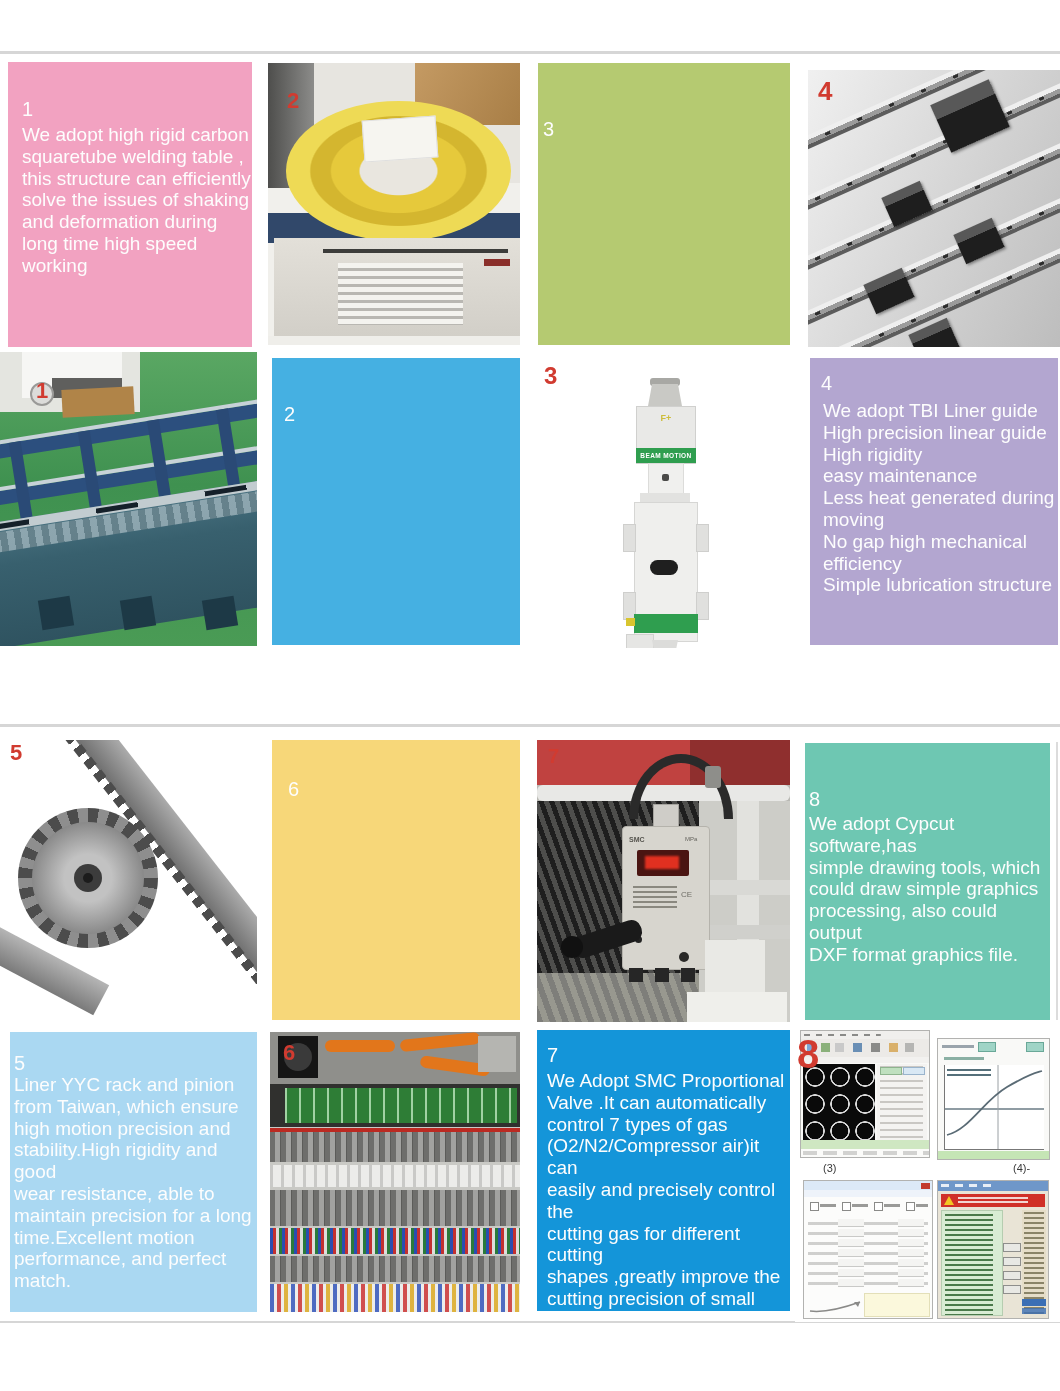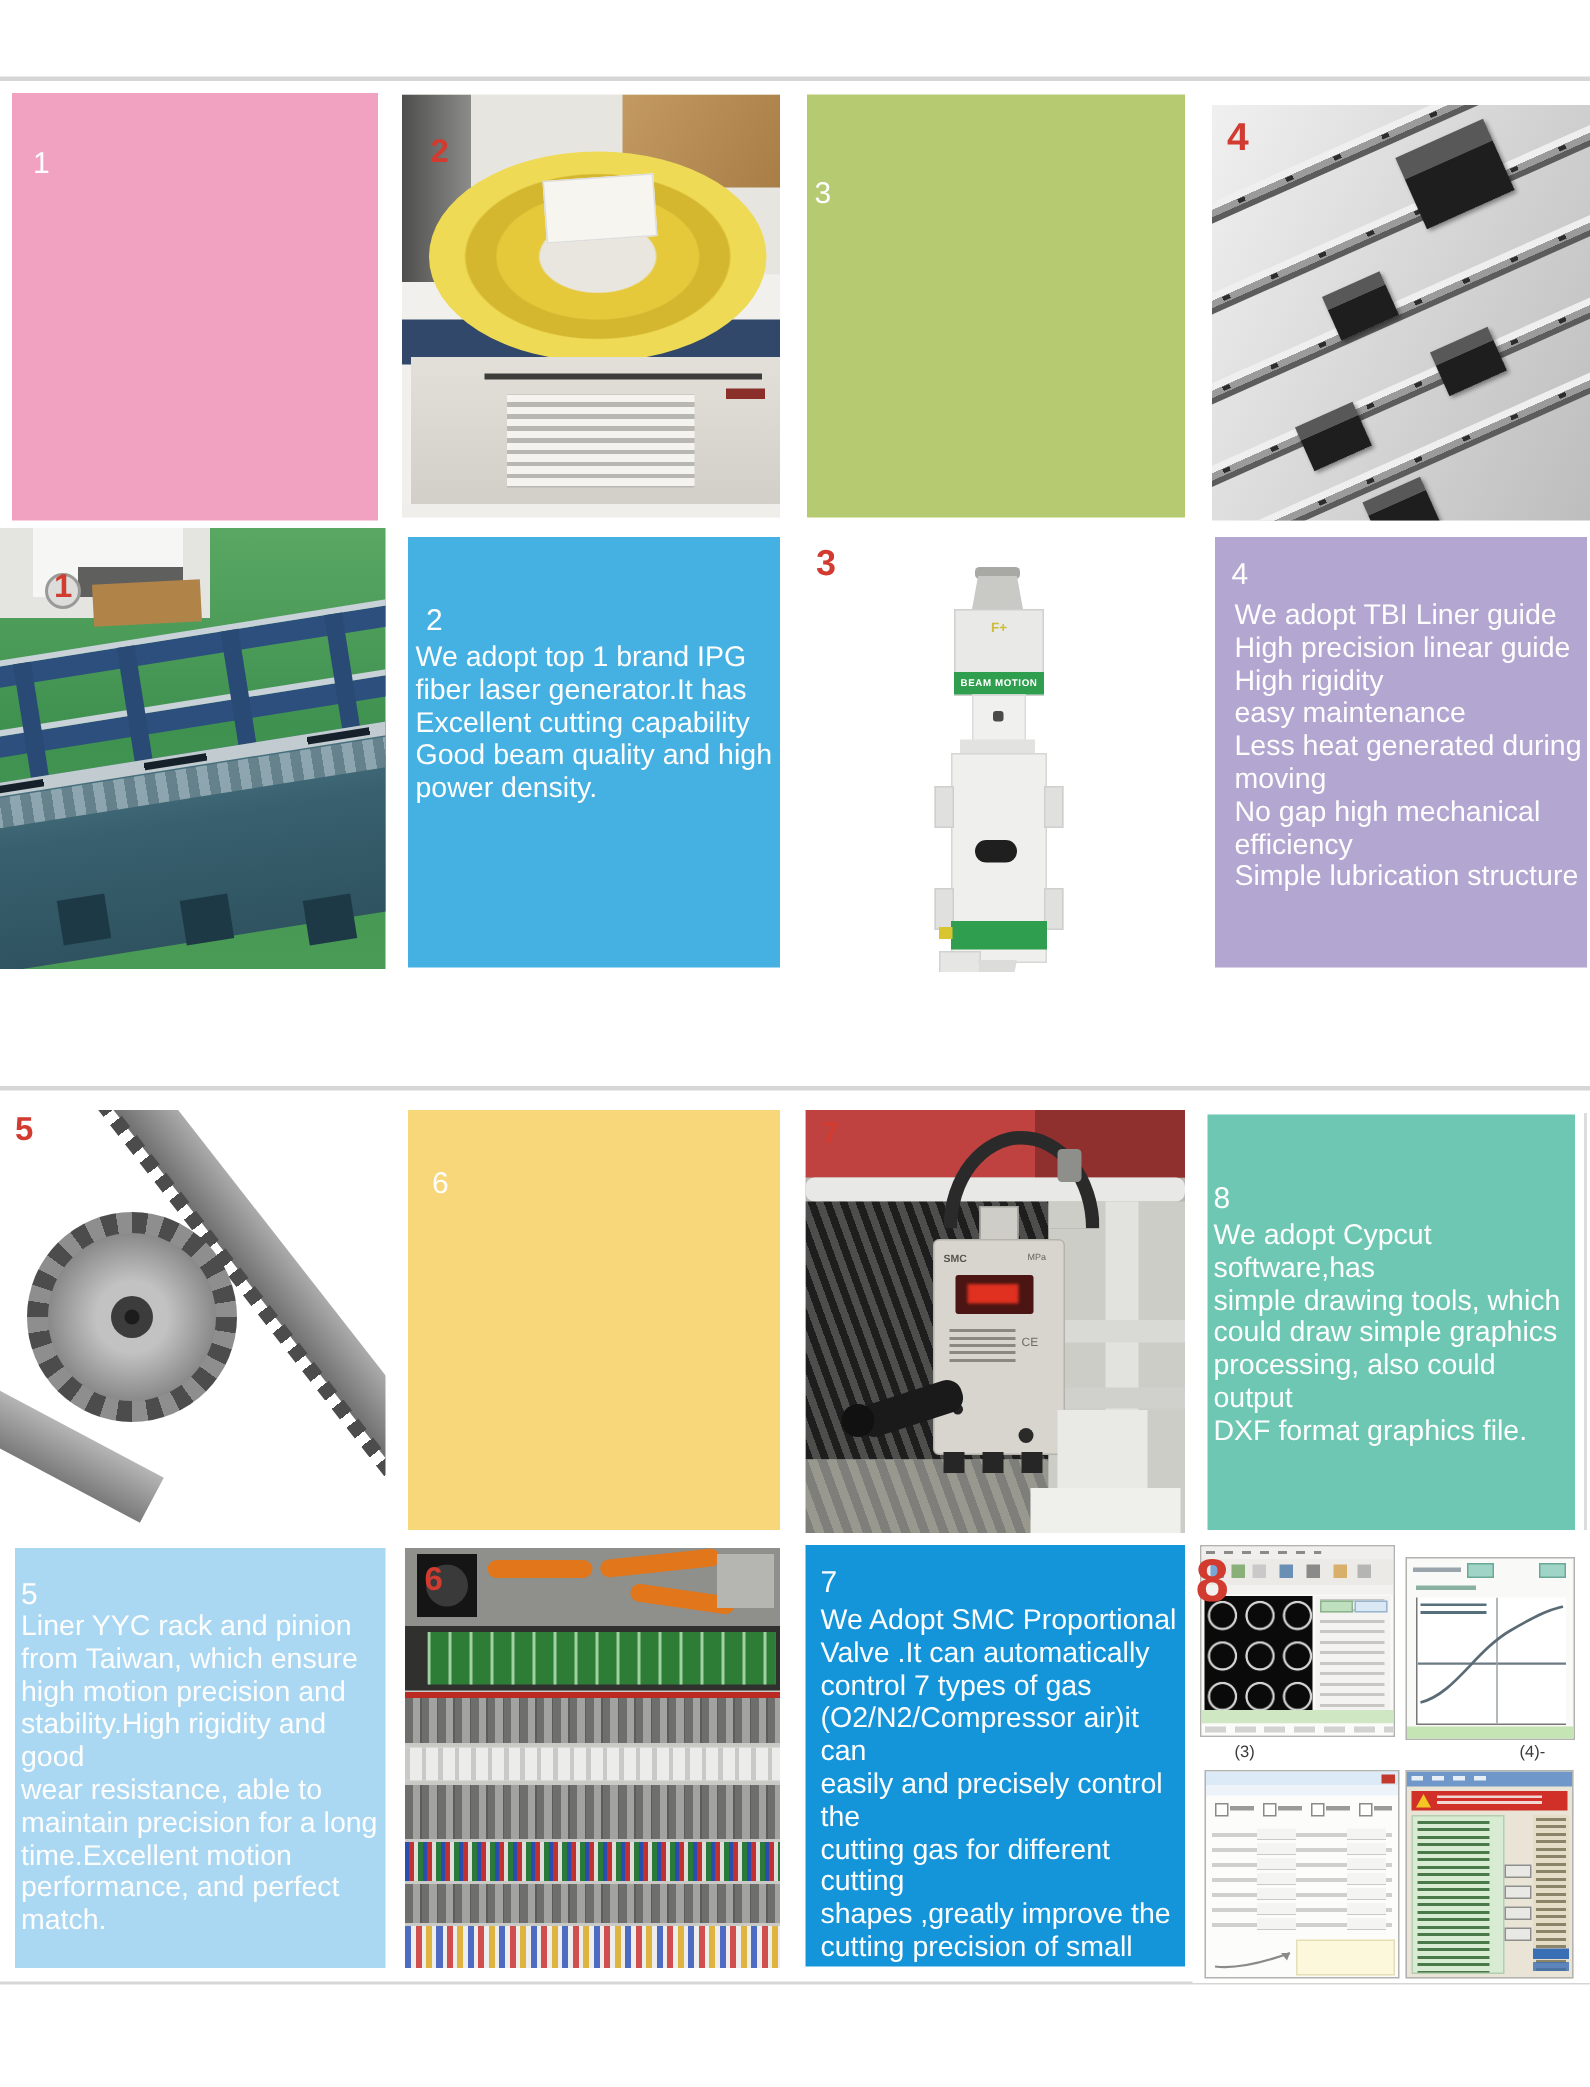--- a/index.html
+++ b/index.html
@@ -233,33 +233,35 @@
 
 <div class="canvas">
 
   <div class="hr hr1"></div>
   <div class="hr hr2"></div>
   <div class="hr hr3"></div>
   <div class="vr"></div>
 
   <section class="tb f1">
     <div class="num">1</div>
+    <div class="txt">We adopt high rigid carbon
+squaretube welding table ,
+this structure can efficiently
+solve the issues of shaking
+and deformation during
+long time high speed
+working</div>
   </section>
 
   <section class="tb f3">
     <div class="num">3</div>
   </section>
 
   <section class="tb f2">
     <div class="num">2</div>
-    <div class="txt">We adopt top 1 brand IPG
-fiber laser generator.It has
-Excellent cutting capability
-Good beam quality and high
- power density.</div>
   </section>
 
   <section class="tb f4">
     <div class="num">4</div>
     <div class="txt">We adopt TBI Liner guide
 High precision linear guide
 High rigidity
 easy maintenance
 Less heat generated during
 moving

